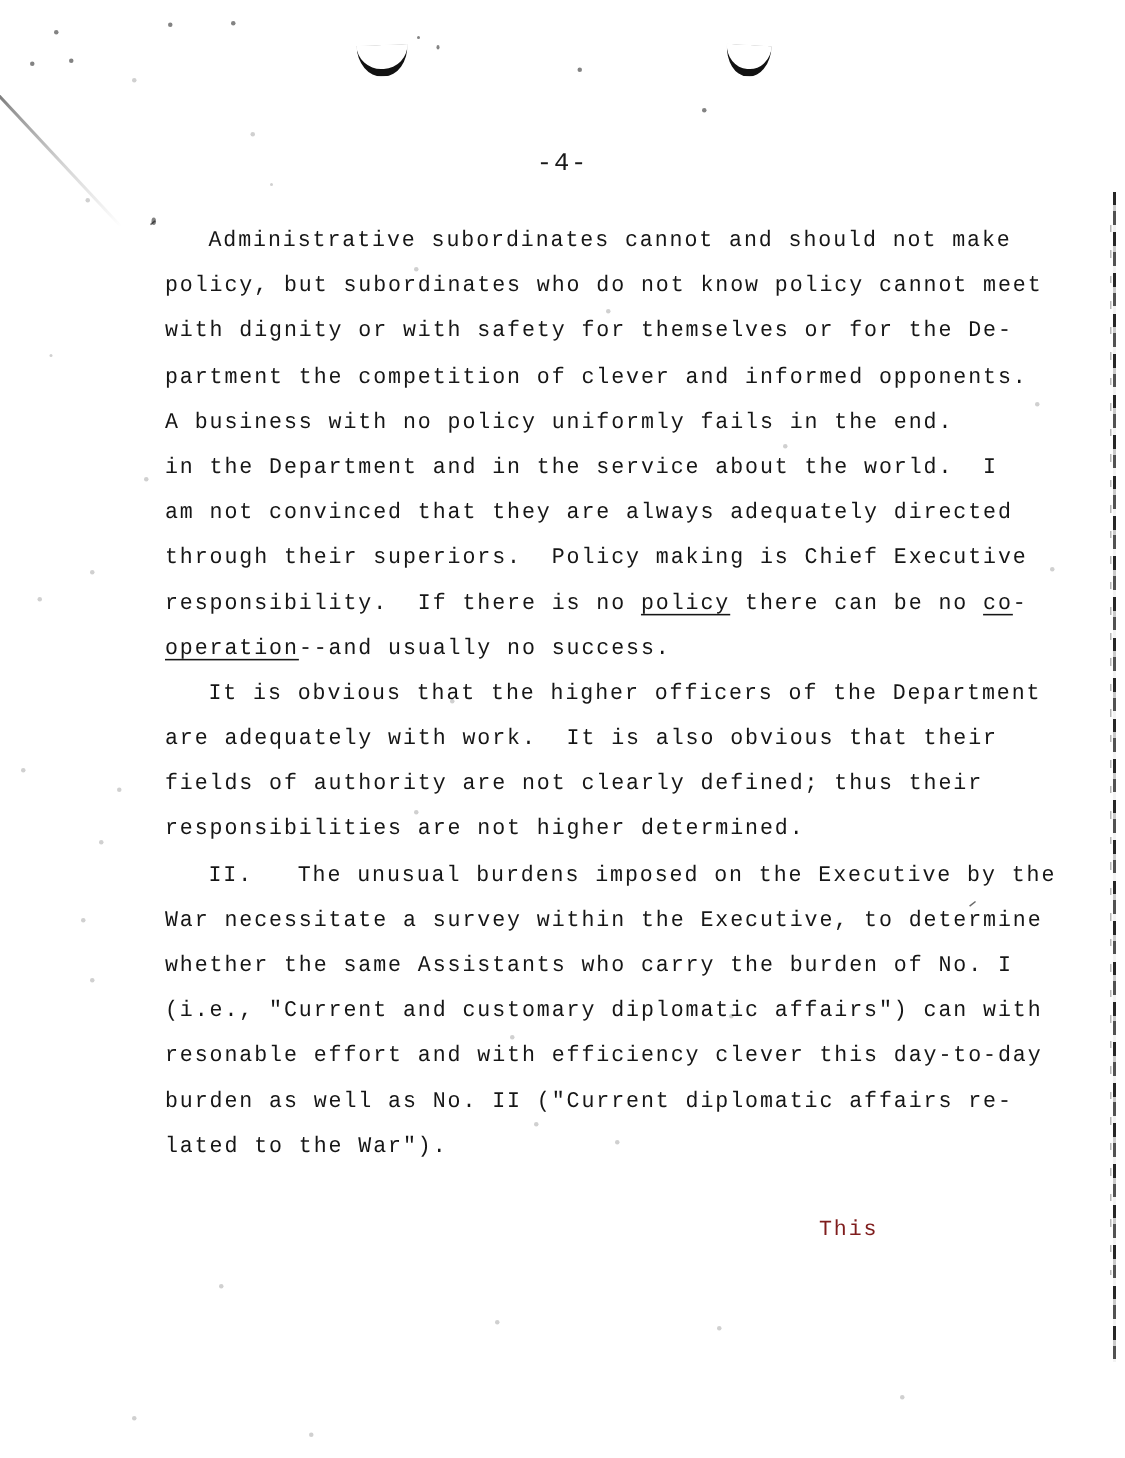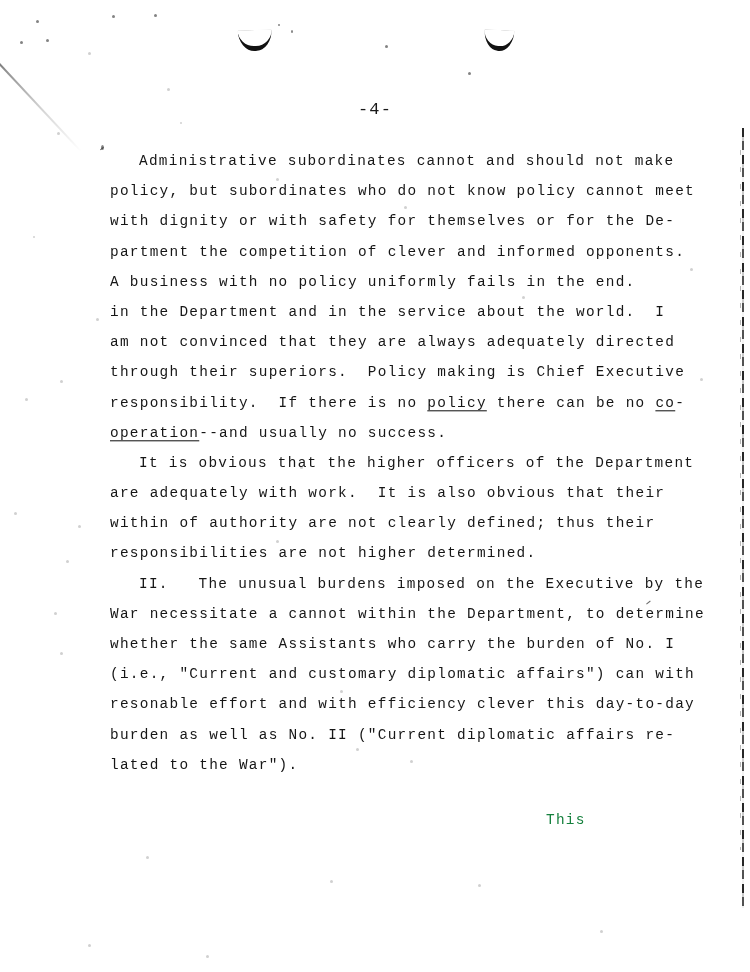--- a/index.html
+++ b/index.html
@@ -66,21 +66,21 @@
     text-decoration-thickness: 1.2px;
   }
 
   
   .catchword {
     position: absolute;
     top: 812px;
     left: 546px;
     font-size: 14.4px;
     letter-spacing: 1.28px;
-    color: #15803d;
+    color: #7f1d1d;
     white-space: pre;
     font-family: "Liberation Mono", "DejaVu Sans Mono", monospace;
   }
 
   
   .artifacts {
     position: absolute;
     inset: 0;
     pointer-events: none;
   }
@@ -168,26 +168,26 @@
       <div class="para">
         <span class="line"><span>in the Department and in the service about the world.  I</span></span>
         <span class="line"><span>am not convinced that they are always adequately directed</span></span>
         <span class="line"><span>through their superiors.  Policy making is Chief Executive</span></span>
         <span class="line"><span>responsibility.  If there is no </span><u>policy</u><span> there can be no </span><u>co</u><span>-</span></span>
         <span class="line"><u>operation</u><span>--and usually no success.</span></span>
       </div>
       <div class="para">
         <span class="line indent"><span>It is obvious that the higher officers of the Department</span></span>
         <span class="line"><span>are adequately with work.  It is also obvious that their</span></span>
-        <span class="line"><span>within of authority are not clearly defined; thus their</span></span>
+        <span class="line"><span>fields of authority are not clearly defined; thus their</span></span>
         <span class="line"><span>responsibilities are not higher determined.</span></span>
       </div>
       <div class="para">
         <span class="line indent"><span>II.   The unusual burdens imposed on the Executive by the</span></span>
-        <span class="line"><span>War necessitate a cannot within the Department, to determine</span></span>
+        <span class="line"><span>War necessitate a survey within the Executive, to determine</span></span>
         <span class="line"><span>whether the same Assistants who carry the burden of No. I</span></span>
         <span class="line"><span>(i.e., "Current and customary diplomatic affairs") can with</span></span>
         <span class="line"><span>resonable effort and with efficiency clever this day-to-day</span></span>
         <span class="line"><span>burden as well as No. II ("Current diplomatic affairs re-</span></span>
         <span class="line"><span>lated to the War").</span></span>
       </div>
     </div>
 
   <div class="catchword">This</div>
 

